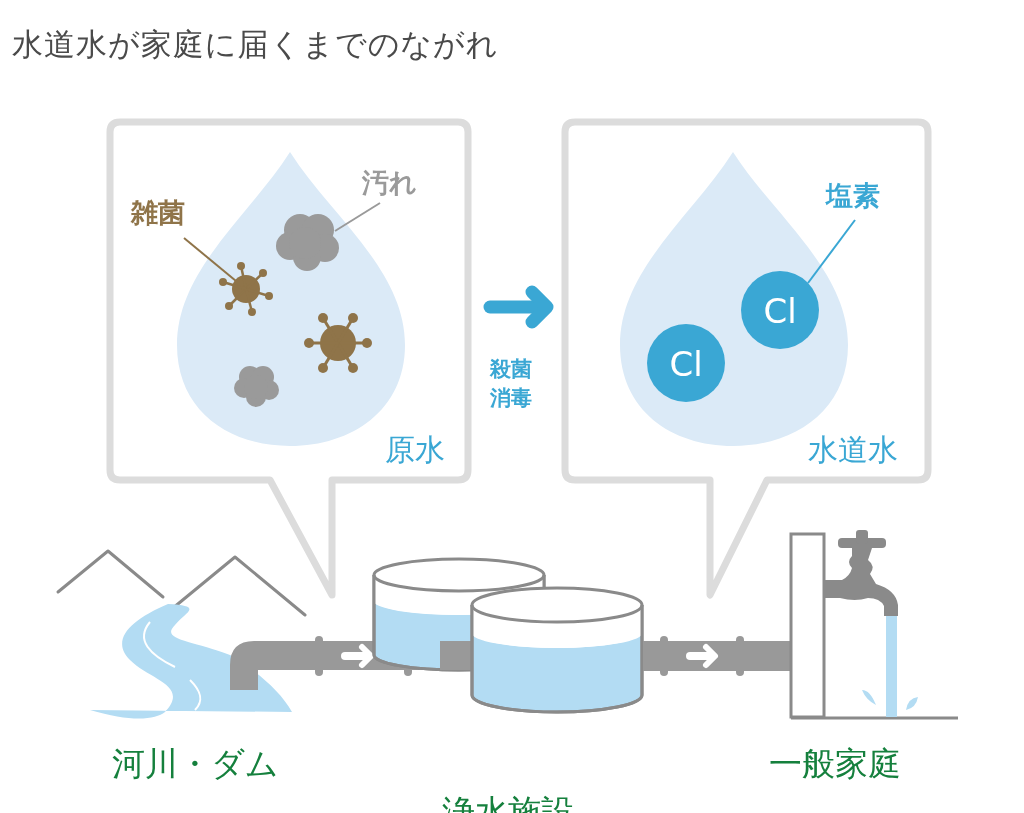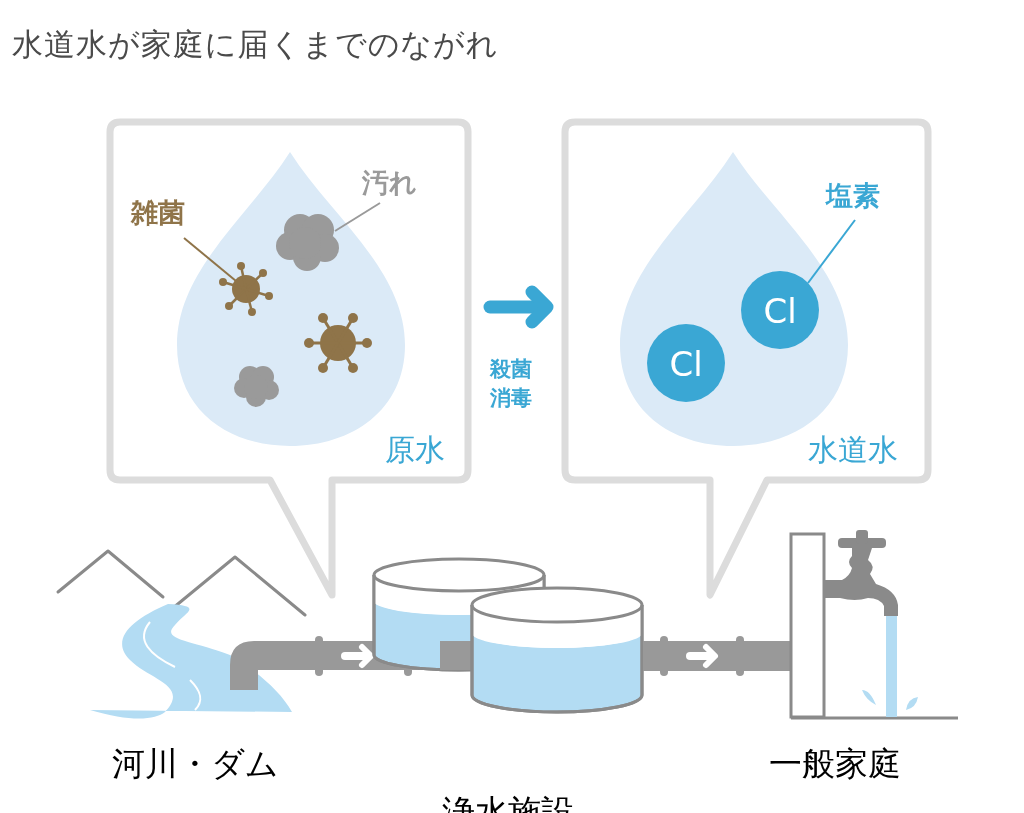--- a/index.html
+++ b/index.html
@@ -2,21 +2,21 @@
 <html><head>
   <meta charset="utf-8">
   <style>
     html, body { margin: 0; padding: 0; background: #ffffff; }
     body { width: 1024px; height: 813px; position: relative; overflow: hidden;
            font-family: "DejaVu Sans", "Liberation Sans", sans-serif; }
     .title { position: absolute; left: 0; top: 24px; width: 1024px; text-align: left;
              font-size: 31px; color: #4a4a4a; letter-spacing: 1px; padding-left: 12px; }
     .stage { position: absolute; left: 0; top: 0; }
     .lbl { font-family: "DejaVu Sans", "Liberation Sans", sans-serif; font-weight: bold; }
-    .bottom-label { position: absolute; top: 742px; font-size: 33px; color: #000000; }
+    .bottom-label { position: absolute; top: 742px; font-size: 33px; color: #15803d; }
   </style>
 </head>
 <body>
 
 <div class="title">水道水が家庭に届くまでのながれ</div>
 
 <svg class="stage" width="1024" height="813" viewBox="0 0 1024 813">
 
   <g>
     <path d="M120,122 H458 Q468,122 468,132 V470 Q468,480 458,480 H332 V595 L270,480 H120 Q110,480 110,470 V132 Q110,122 120,122 Z" fill="#ffffff" stroke="#dcdcdc" stroke-width="7" stroke-linejoin="round"></path>

